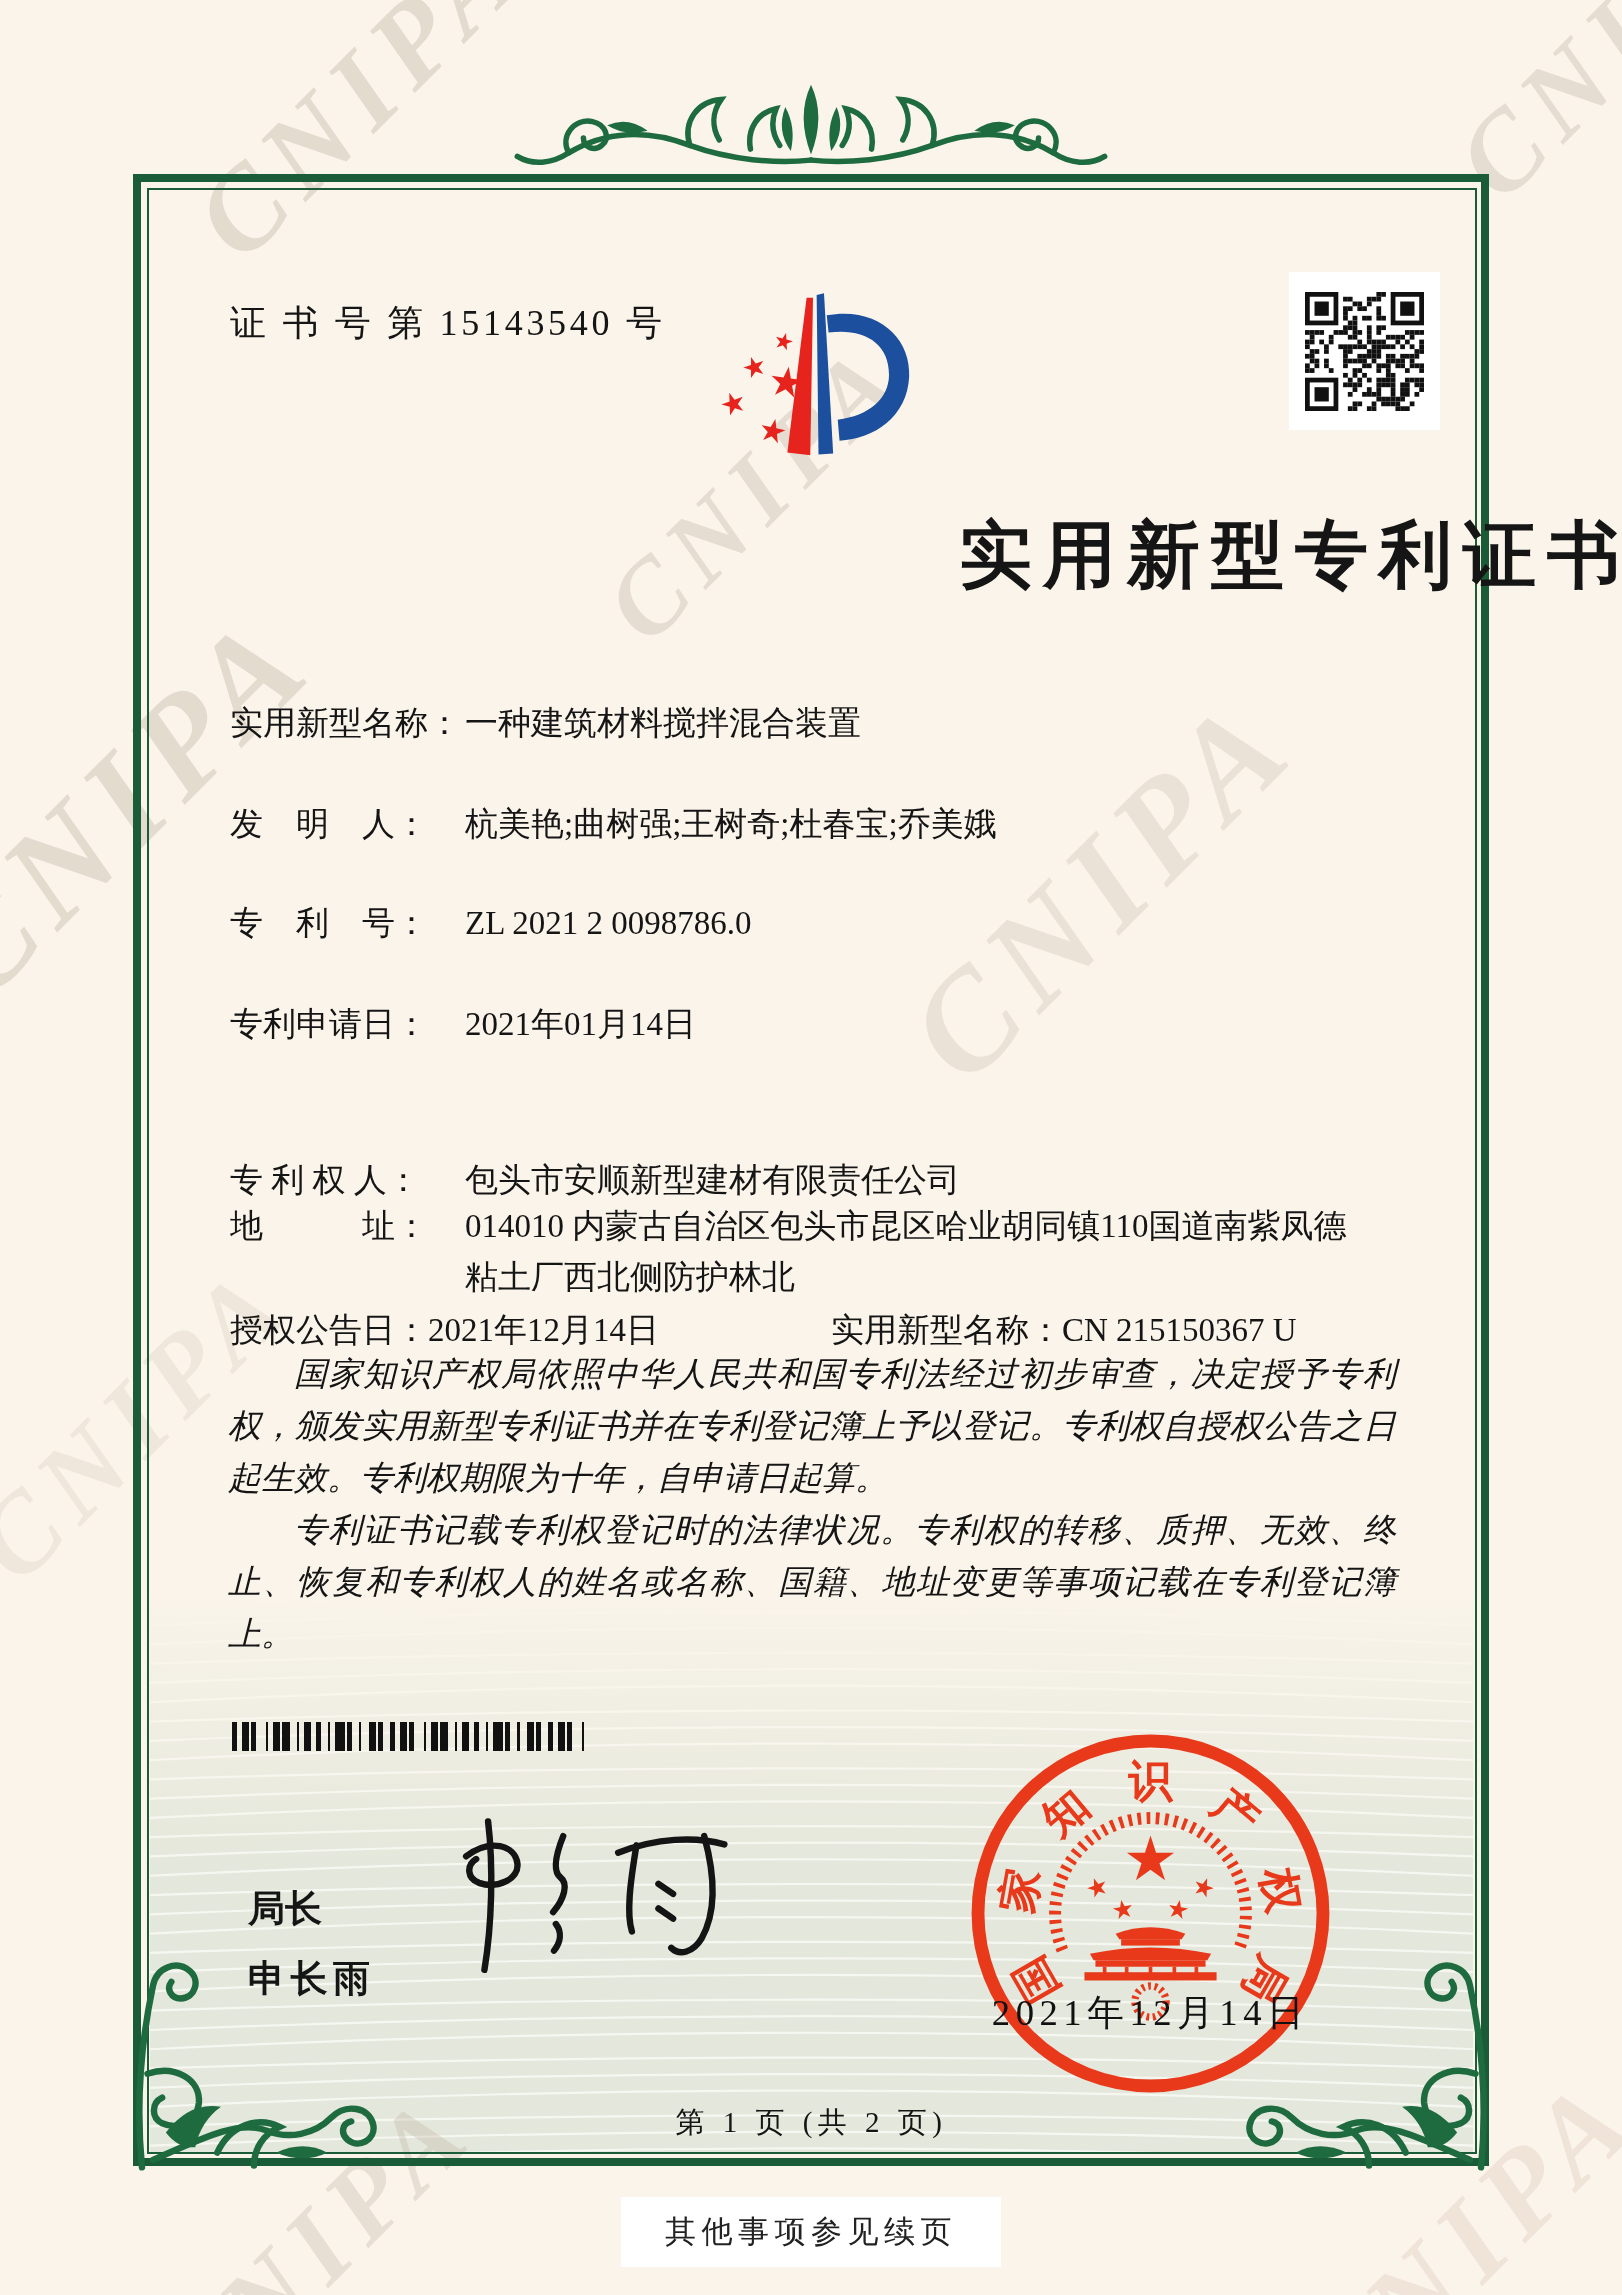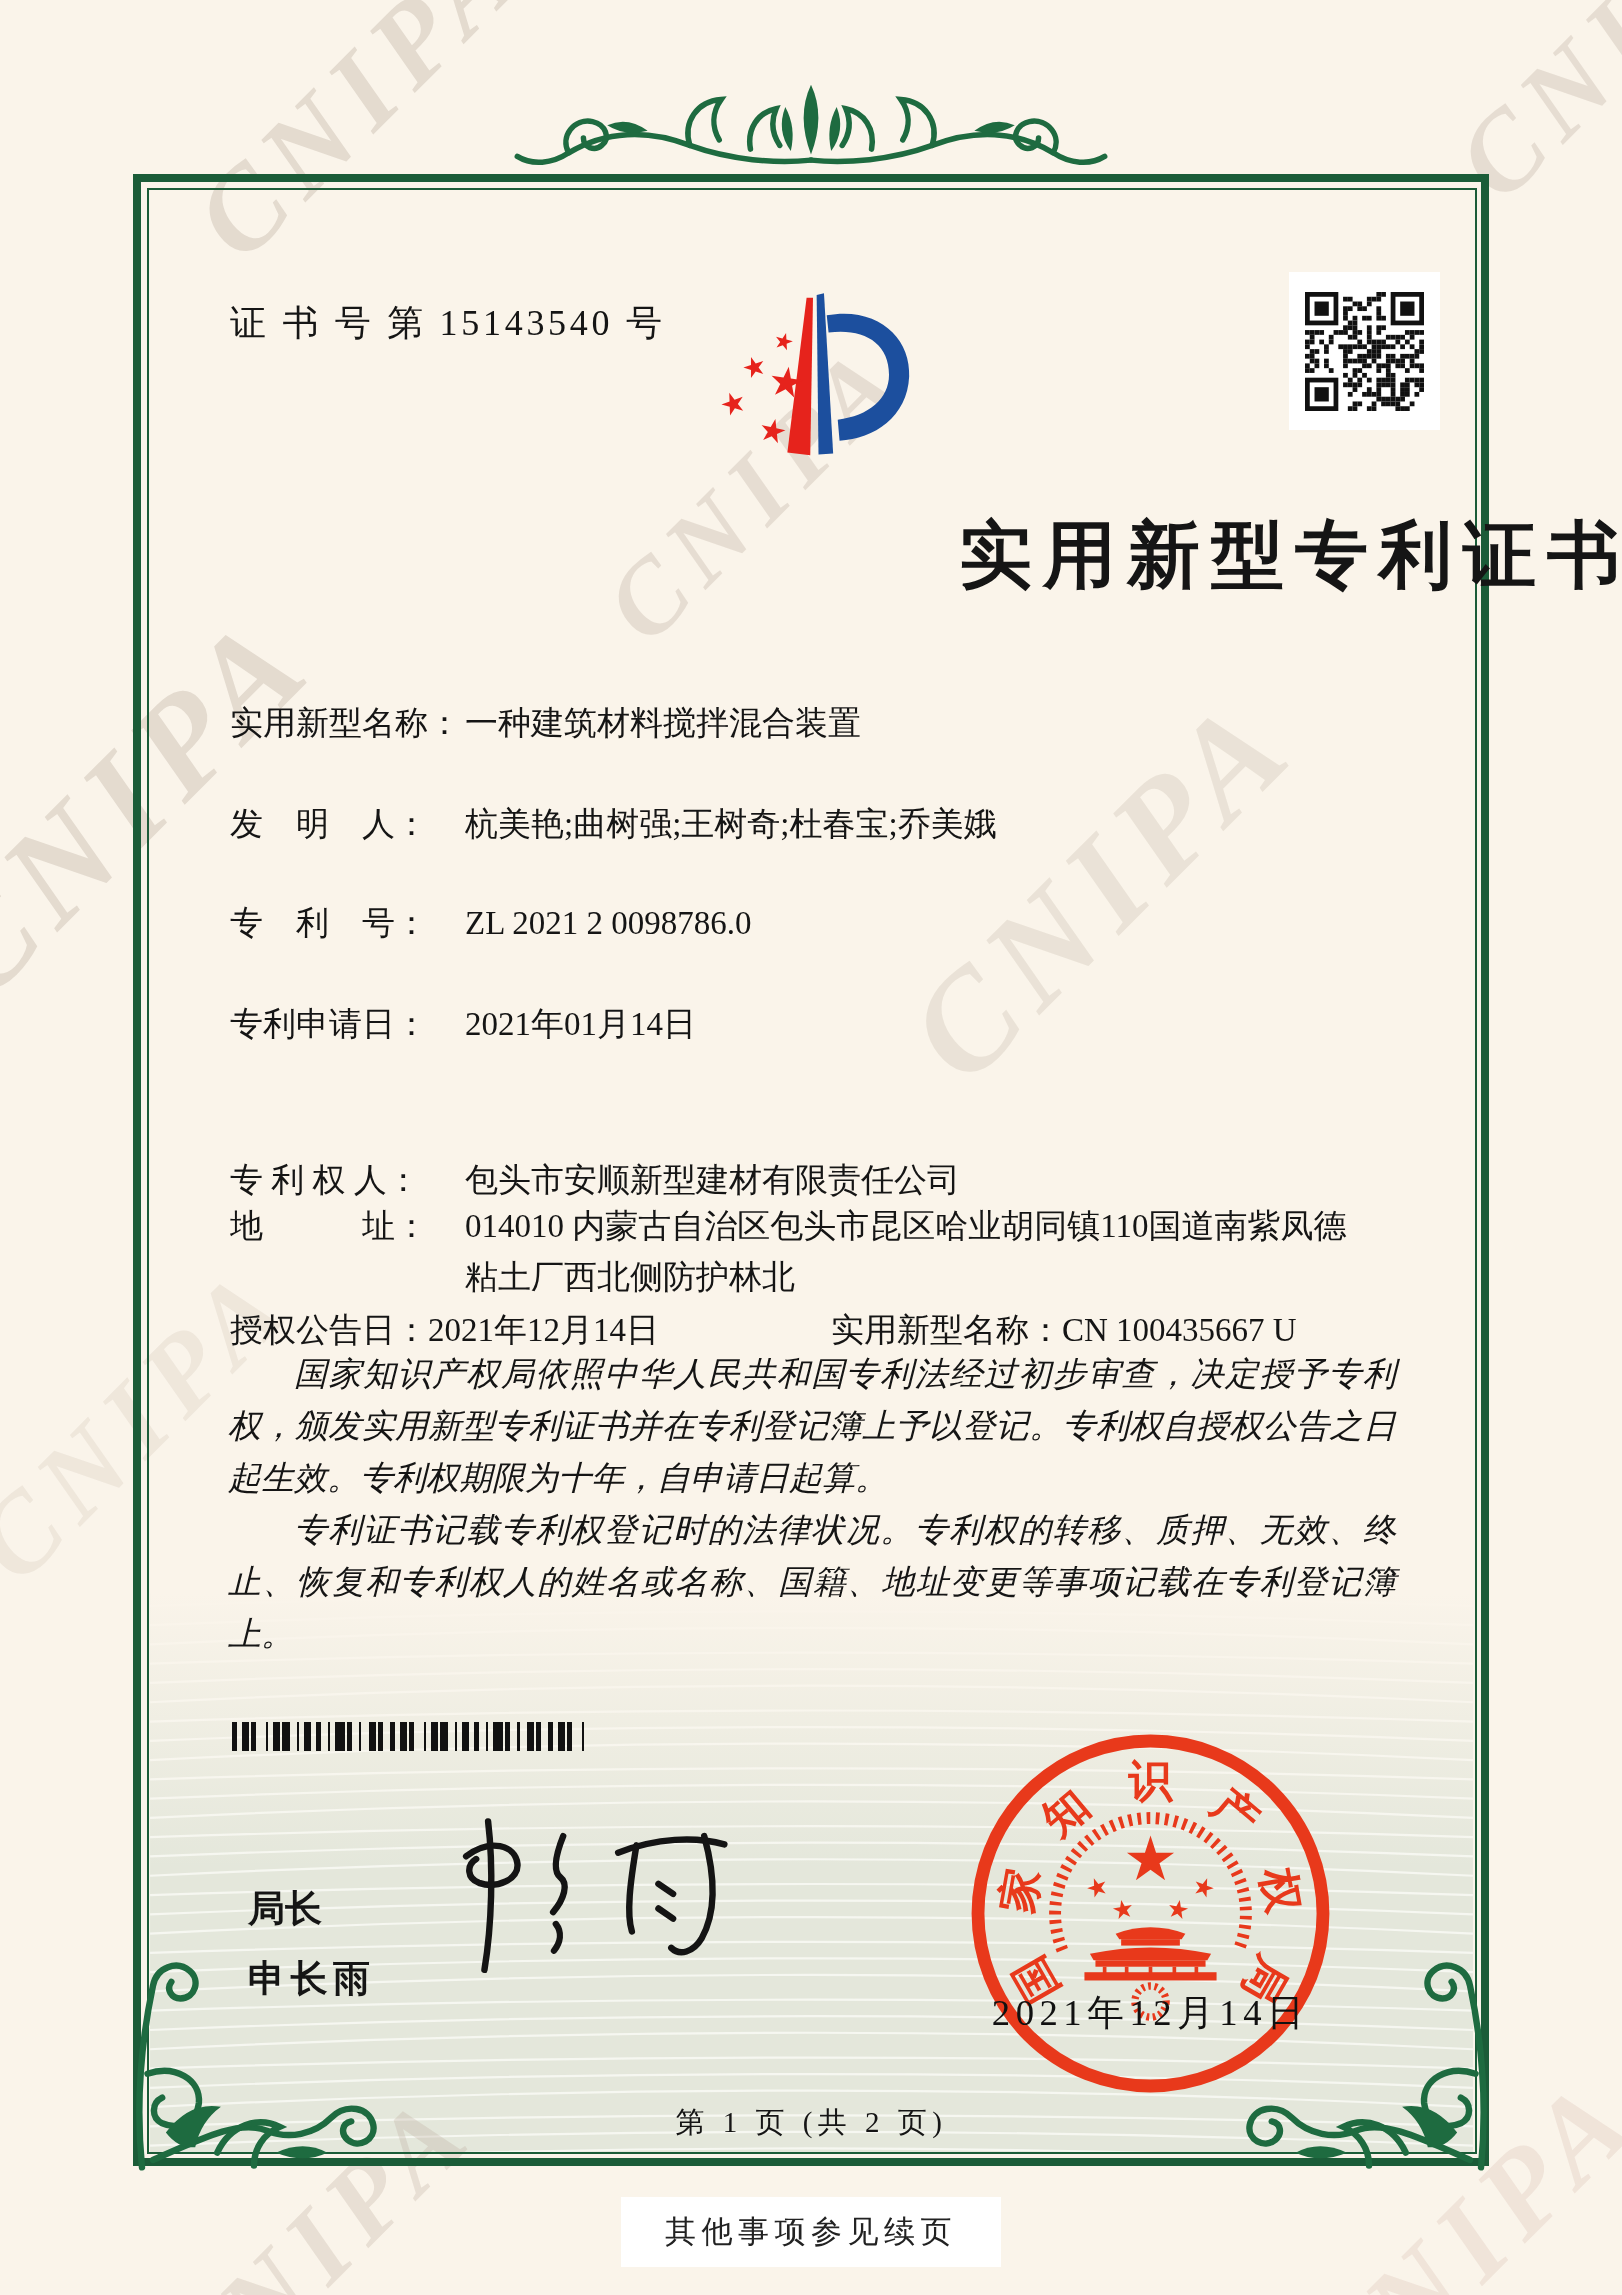--- a/index.html
+++ b/index.html
@@ -413,21 +413,21 @@
   </div>
   <div class="frow" style="top:1201px;">
     <div class="lbl">地　　　址：</div>
     <div class="val">014010 内蒙古自治区包头市昆区哈业胡同镇110国道南紫凤德粘土厂西北侧防护林北</div>
   </div>
 
   <div class="grant-lbl1">
     <span>授权公告日：</span><span>2021年12月14日</span>
   </div>
   <div class="grant-lbl2">
-    <span>实用新型名称：</span><span>CN 100435667 U</span>
+    <span>实用新型名称：</span><span>CN 215150367 U</span>
   </div>
 
   <div class="bodytext">
     <p>国家知识产权局依照中华人民共和国专利法经过初步审查，决定授予专利权，颁发实用新型专利证书并在专利登记簿上予以登记。专利权自授权公告之日起生效。专利权期限为十年，自申请日起算。</p>
     <p>专利证书记载专利权登记时的法律状况。专利权的转移、质押、无效、终止、恢复和专利权人的姓名或名称、国籍、地址变更等事项记载在专利登记簿上。</p>
   </div>
 
   <div class="barcode" id="barcode"><span style="width:4.8px;background:#111"></span><span style="width:4.8px;background:transparent"></span><span style="width:7.2px;background:#111"></span><span style="width:2.4px;background:transparent"></span><span style="width:4.8px;background:#111"></span><span style="width:9.6px;background:transparent"></span><span style="width:2.4px;background:#111"></span><span style="width:4.8px;background:transparent"></span><span style="width:7.2px;background:#111"></span><span style="width:2.4px;background:transparent"></span><span style="width:7.2px;background:#111"></span><span style="width:7.2px;background:transparent"></span><span style="width:2.4px;background:#111"></span><span style="width:4.8px;background:transparent"></span><span style="width:7.2px;background:#111"></span><span style="width:4.8px;background:transparent"></span><span style="width:4.8px;background:#111"></span><span style="width:7.2px;background:transparent"></span><span style="width:2.4px;background:#111"></span><span style="width:4.8px;background:transparent"></span><span style="width:9.6px;background:#111"></span><span style="width:2.4px;background:transparent"></span><span style="width:4.8px;background:#111"></span><span style="width:7.2px;background:transparent"></span><span style="width:2.4px;background:#111"></span><span style="width:7.2px;background:transparent"></span><span style="width:7.2px;background:#111"></span><span style="width:2.4px;background:transparent"></span><span style="width:4.8px;background:#111"></span><span style="width:7.2px;background:transparent"></span><span style="width:4.8px;background:#111"></span><span style="width:4.8px;background:transparent"></span><span style="width:7.2px;background:#111"></span><span style="width:2.4px;background:transparent"></span><span style="width:4.8px;background:#111"></span><span style="width:9.6px;background:transparent"></span><span style="width:2.4px;background:#111"></span><span style="width:4.8px;background:transparent"></span><span style="width:7.2px;background:#111"></span><span style="width:2.4px;background:transparent"></span><span style="width:7.2px;background:#111"></span><span style="width:7.2px;background:transparent"></span><span style="width:2.4px;background:#111"></span><span style="width:4.8px;background:transparent"></span><span style="width:7.2px;background:#111"></span><span style="width:4.8px;background:transparent"></span><span style="width:4.8px;background:#111"></span><span style="width:7.2px;background:transparent"></span><span style="width:2.4px;background:#111"></span><span style="width:4.8px;background:transparent"></span><span style="width:9.6px;background:#111"></span><span style="width:2.4px;background:transparent"></span><span style="width:4.8px;background:#111"></span><span style="width:7.2px;background:transparent"></span><span style="width:2.4px;background:#111"></span><span style="width:7.2px;background:transparent"></span><span style="width:7.2px;background:#111"></span><span style="width:2.4px;background:transparent"></span><span style="width:4.8px;background:#111"></span><span style="width:7.2px;background:transparent"></span><span style="width:4.8px;background:#111"></span><span style="width:4.8px;background:transparent"></span><span style="width:7.2px;background:#111"></span><span style="width:2.4px;background:transparent"></span><span style="width:4.8px;background:#111"></span><span style="width:9.6px;background:transparent"></span><span style="width:2.4px;background:#111"></span><span style="width:4.8px;background:transparent"></span></div>
 
   <div class="signer1">局长</div>

